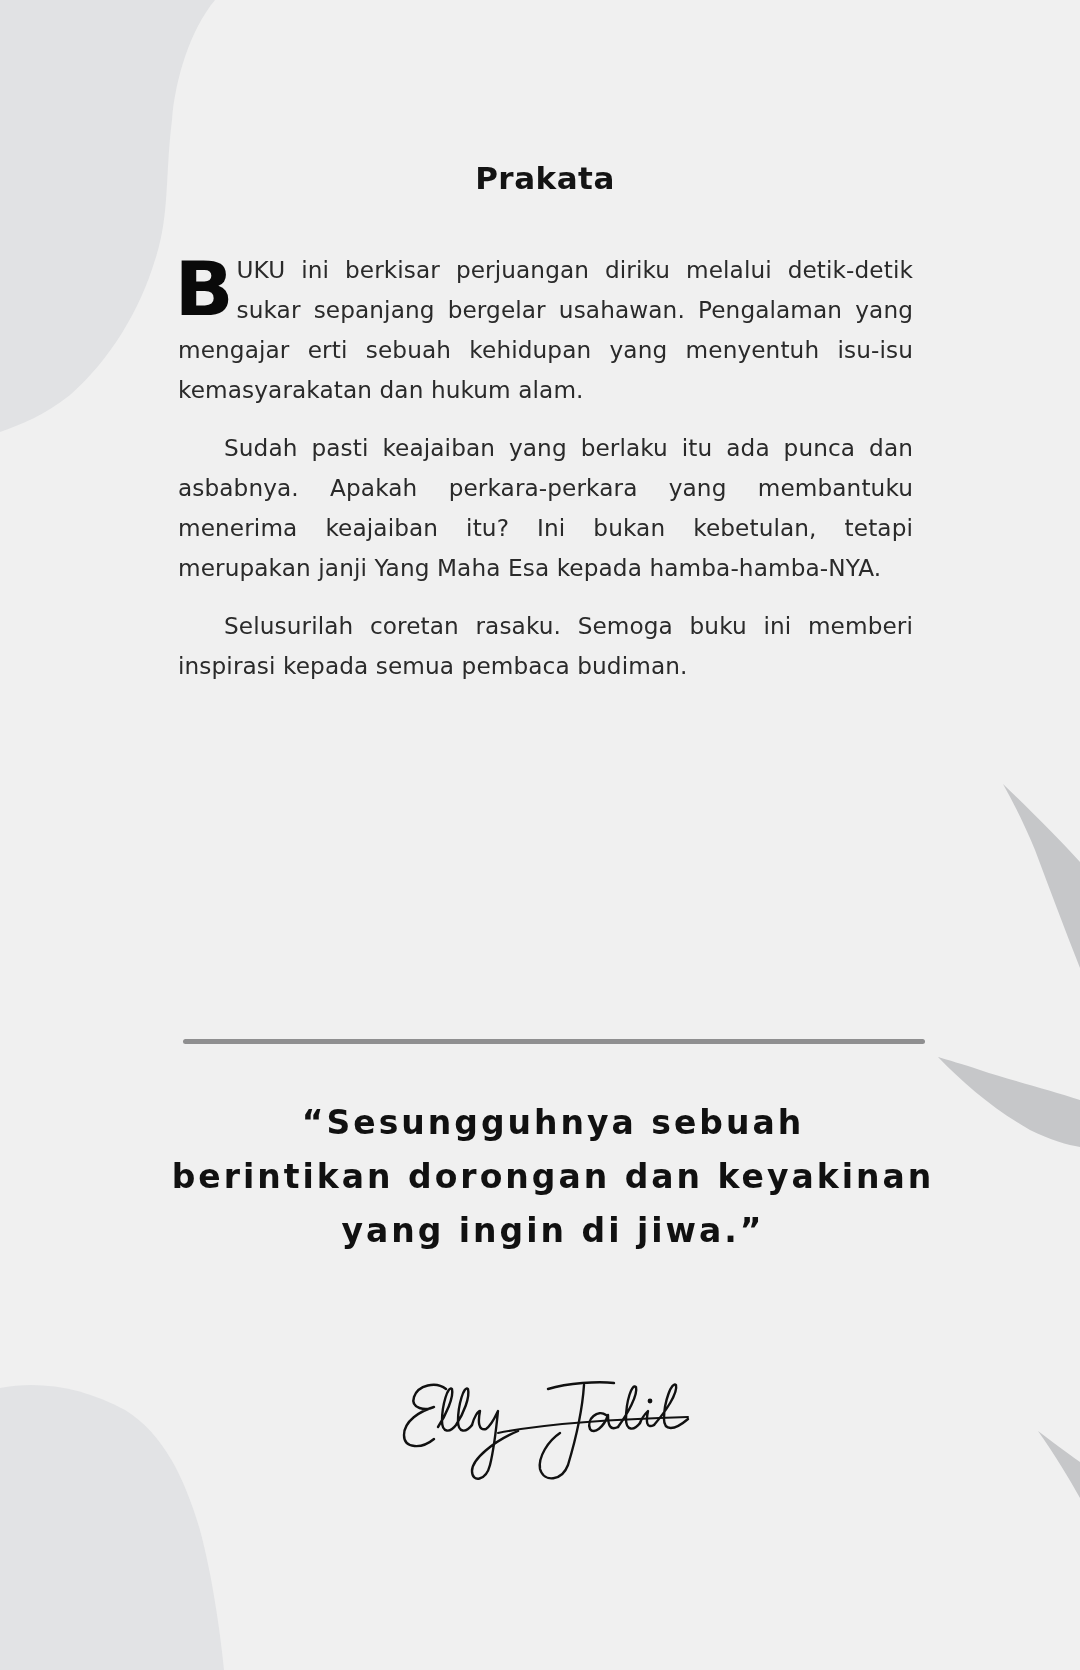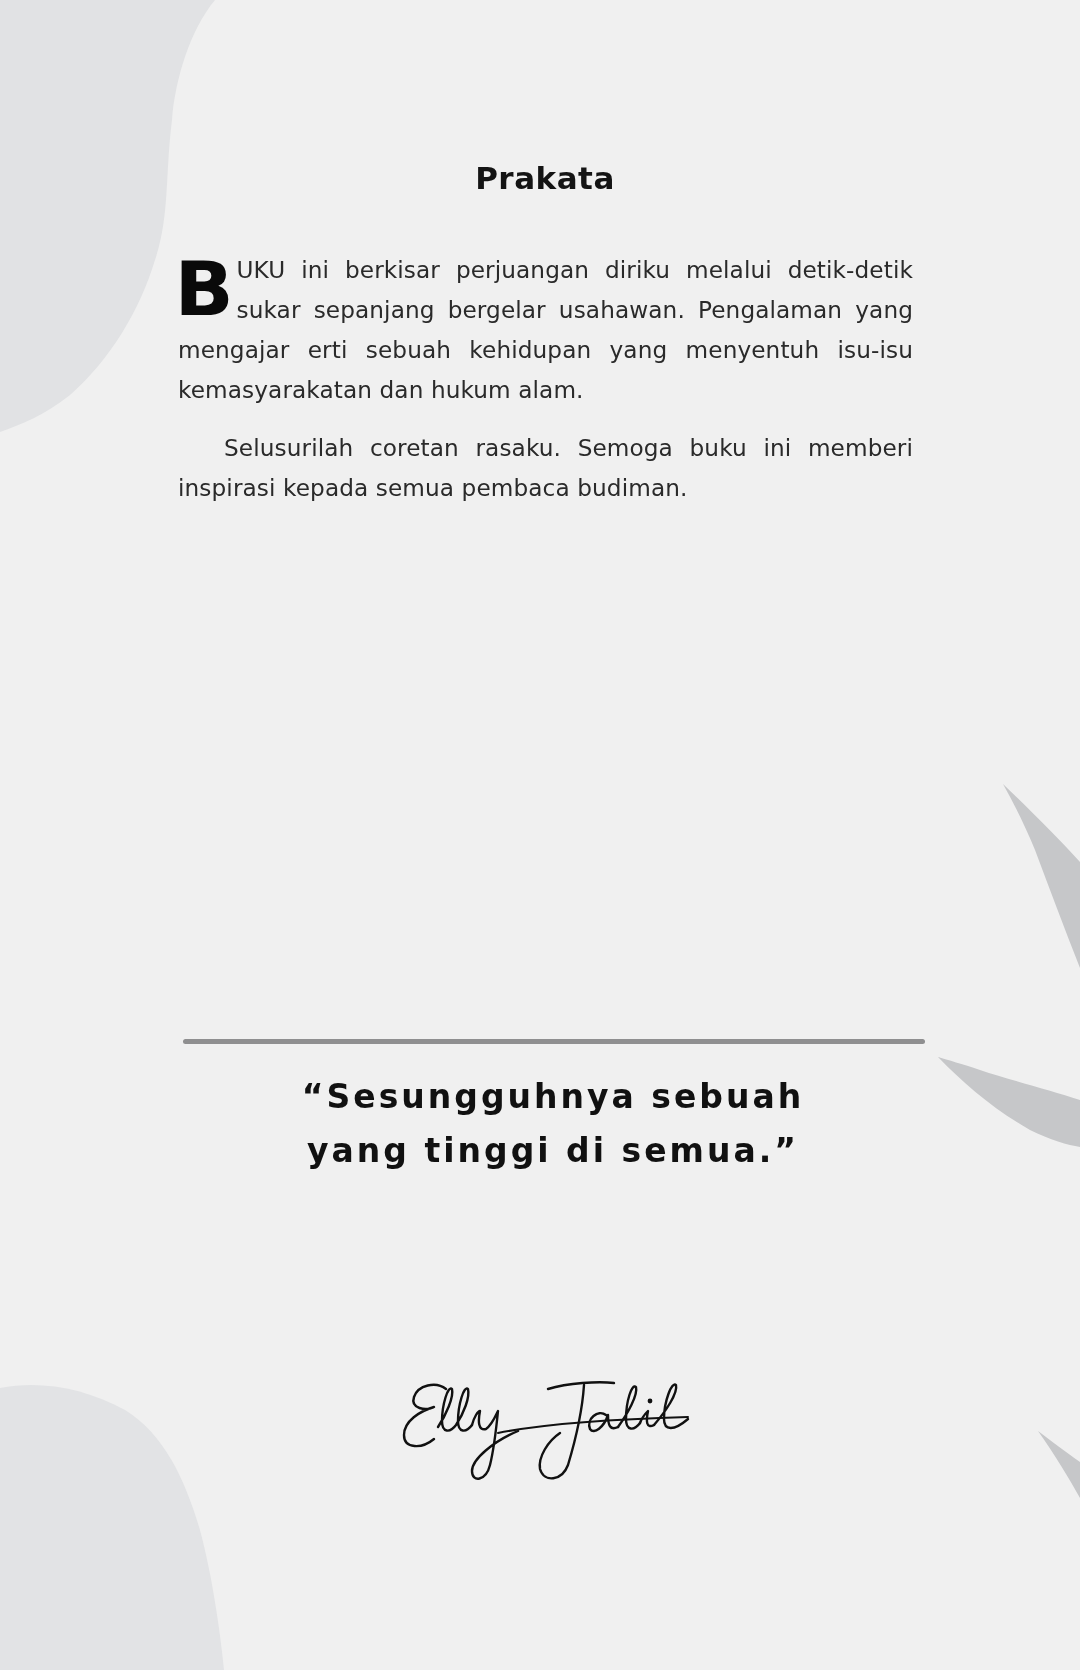--- a/index.html
+++ b/index.html
@@ -79,21 +79,21 @@
       left: 183px;
       top: 1039px;
       width: 742px;
       height: 5px;
       border-radius: 3px;
       background: #8f8f90;
     }
     .quote {
       position: absolute;
       left: 150px;
-      top: 1070px;
+      top: 1096px;
       width: 806px;
       text-align: center;
       font-family: "DejaVu Sans", sans-serif;
       font-weight: bold;
       font-size: 33px;
       line-height: 54px;
       letter-spacing: 3px;
       color: #111111;
     }
     .quote div { white-space: nowrap; }
@@ -120,28 +120,30 @@
   <path d="M938,1057 C965,1085 995,1110 1030,1130 C1050,1140 1068,1145 1080,1147 L1080,1100 C1050,1090 1010,1080 980,1070 C962,1064 948,1060 938,1057 Z" fill="#c6c7c9"></path>
 
   <path d="M1038,1431 C1050,1440 1066,1452 1080,1462 L1080,1498 C1070,1480 1055,1455 1038,1431 Z" fill="#c6c7c9"></path>
 </svg>
 
 <div class="page">
   <h1 class="title">Prakata</h1>
 
   <div class="body-text">
     <p class="first"><span class="dropcap">B</span><span>UKU ini berkisar perjuangan diriku melalui detik-detik sukar sepanjang bergelar usahawan. Pengalaman yang mengajar erti sebuah kehidupan yang menyentuh isu-isu kemasyarakatan dan hukum alam.</span></p>
+    <p>Sudah pasti keajaiban yang berlaku itu ada punca dan asbabnya. Apakah perkara-perkara yang membantuku menerima keajaiban itu? Ini bukan kebetulan, tetapi merupakan janji Yang Maha Esa kepada hamba-hamba-NYA.</p>
     <p class="last">Selusurilah coretan rasaku. Semoga buku ini memberi inspirasi kepada semua pembaca budiman.</p>
   </div>
 
   <div class="divider"></div>
 
   <div class="quote">
     <div>“Sesungguhnya sebuah</div>
-    <div>yang tinggi di semua.”</div>
+    <div>berintikan dorongan dan keyakinan</div>
+    <div>yang ingin di jiwa.”</div>
   </div>
 
   <div class="signature">
     
     <svg width="320" height="110" viewBox="0 0 320 110" xmlns="http://www.w3.org/2000/svg" fill="none" stroke="#111" stroke-width="2.4" stroke-linecap="round" stroke-linejoin="round">
 
       <path d="M48,14 C38,6 20,10 16,22 C12,34 28,36 36,32 C22,36 6,46 6,60 C6,74 24,74 36,64"></path>
 
       <path d="M40,52 C48,40 56,22 54,14 C50,10 44,30 44,46 C44,58 52,58 58,50 C66,38 72,22 70,14 C66,10 60,30 60,46 C60,58 68,58 74,50"></path>
 

